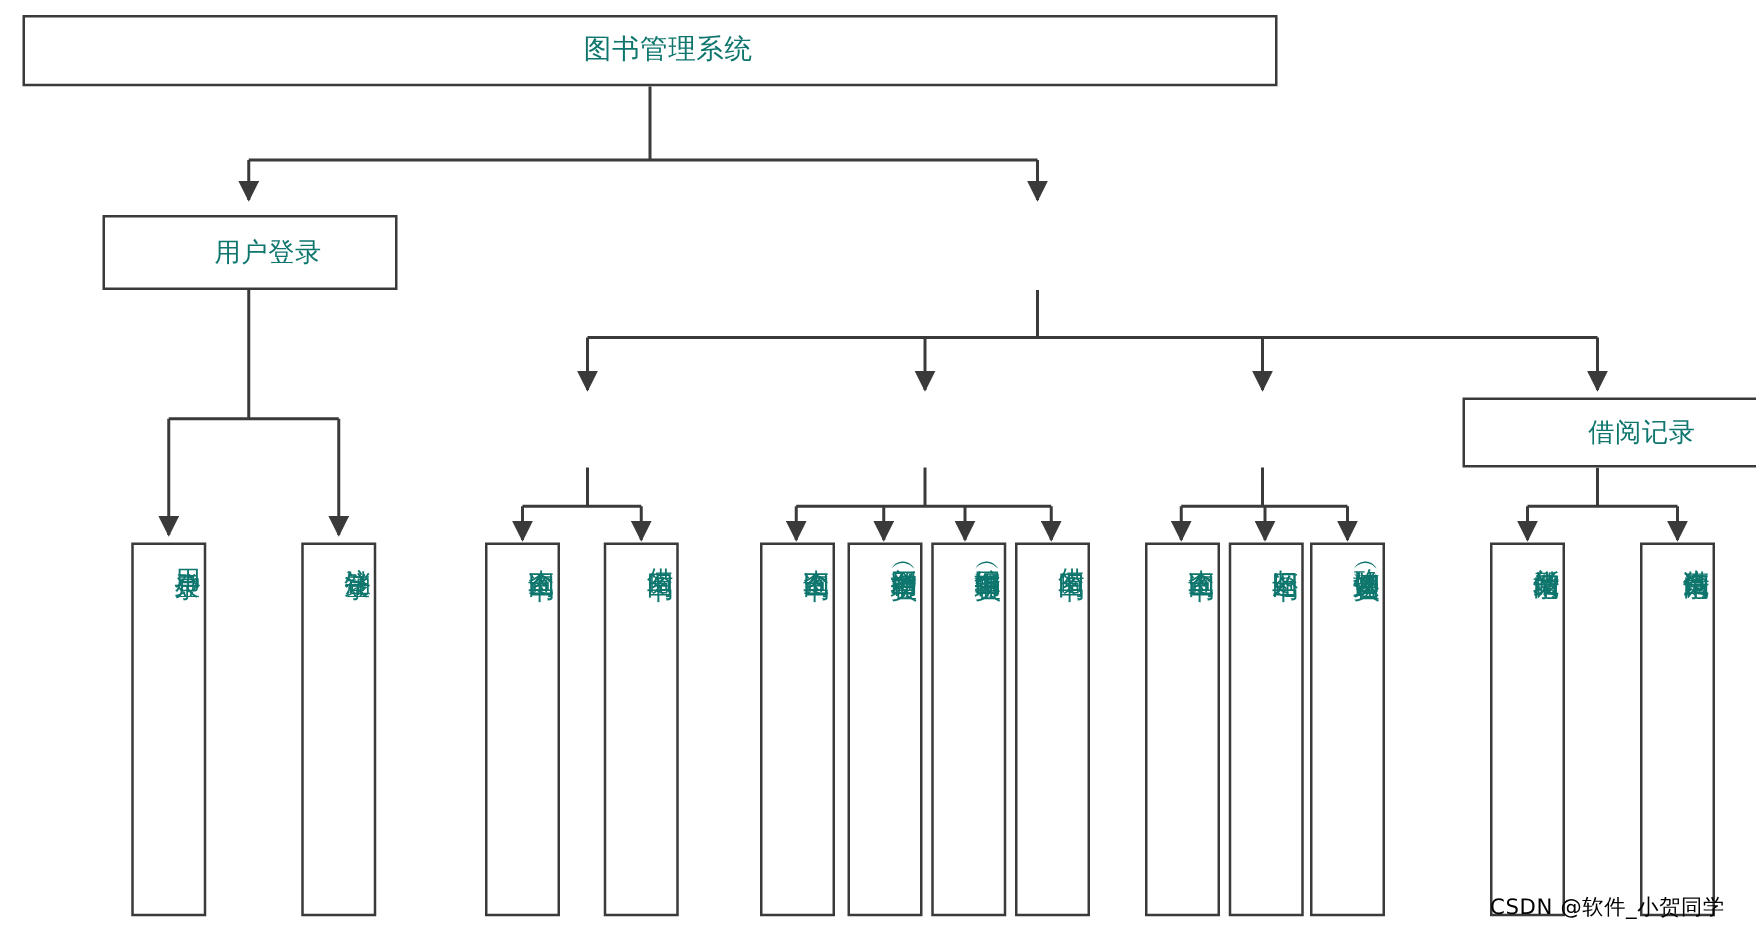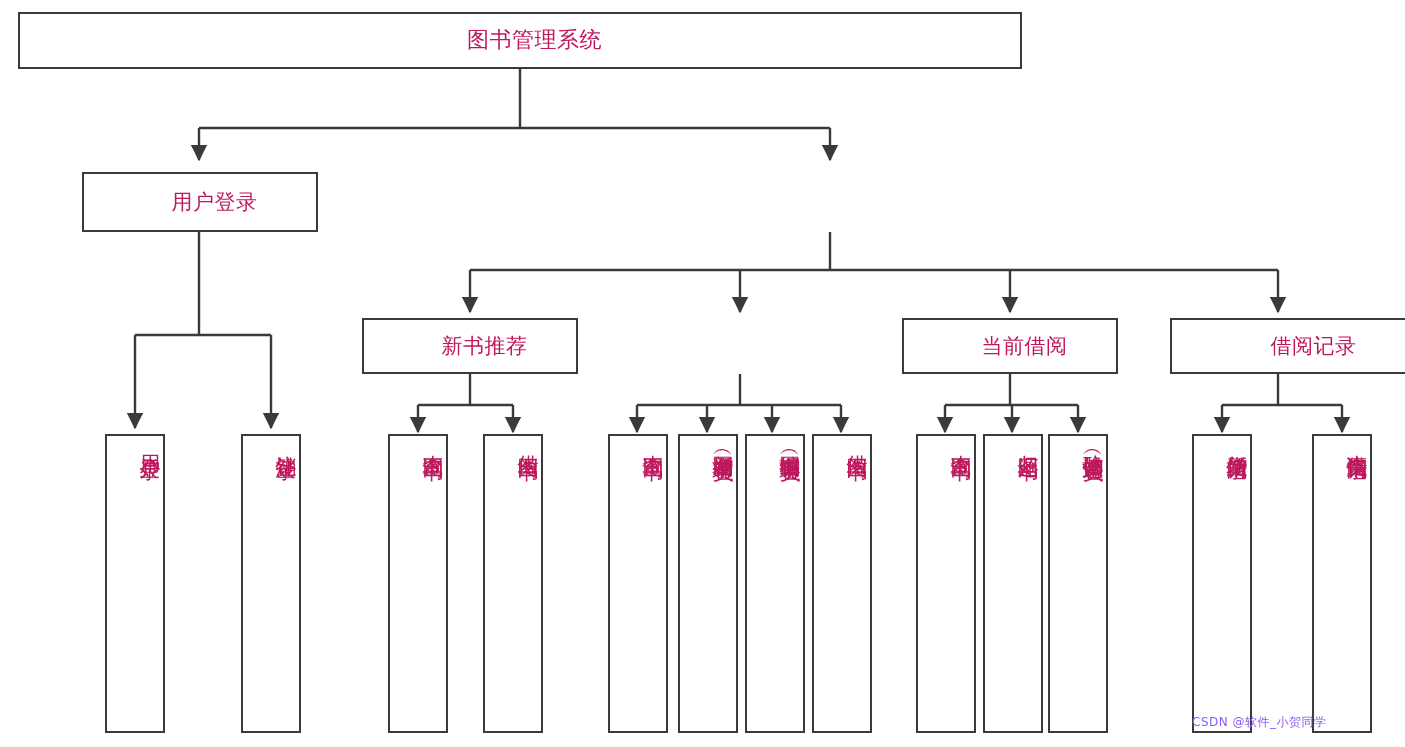--- a/index.html
+++ b/index.html
@@ -27,21 +27,21 @@
     pointer-events: none;
   }
   .node {
     position: absolute;
     box-sizing: border-box;
     background: #ffffff;
     border: 2.2px solid #3a3a3a;
     display: flex;
     align-items: center;
     justify-content: center;
-    color: #be185d;
+    color: #0f766e;
     padding-left: 29px;
   }
   .node-label {
     display: block;
     text-align: center;
     line-height: 1.28;
     letter-spacing: 0.5px;
   }
   
   .node.horiz .node-label {
@@ -63,22 +63,22 @@
     line-height: 1.0;
     letter-spacing: 2px;
     white-space: nowrap;
     margin: 0 auto;
   }
   .node.vert.tall .node-label {
     letter-spacing: 1px;
   }
   .watermark {
     position: absolute;
-    color: #8b5cf6;
-    font-size: 12px;
+    color: #000000;
+    font-size: 17px;
     letter-spacing: 0.5px;
     white-space: nowrap;
     user-select: none;
   }
 </style>
 </head>
 <body>
 
 <div id="diagram-root">
 
@@ -135,28 +135,22 @@
 
   <div class="node horiz root" style="left:18px; top:12px; width:1004px; height:57px;">
     <span class="node-label">图书管理系统</span>
   </div>
 
   <div class="node horiz" style="left:82px; top:172px; width:236px; height:60px;">
     <span class="node-label">用户登录</span>
   </div>
 
 
-  <div class="node horiz" style="left:362px; top:318px; width:216px; height:56px;">
-    <span class="node-label">新书推荐</span>
-  </div>
-
-
-  <div class="node horiz" style="left:902px; top:318px; width:216px; height:56px;">
-    <span class="node-label">当前借阅</span>
-  </div>
+
+
 
   <div class="node horiz" style="left:1170px; top:318px; width:258px; height:56px;">
     <span class="node-label">借阅记录</span>
   </div>
 
   <div class="node vert" style="left:105px; top:434px; width:60px; height:299px;">
     <span class="node-label">用户登录</span>
   </div>
 
   <div class="node vert" style="left:241px; top:434px; width:60px; height:299px;">

